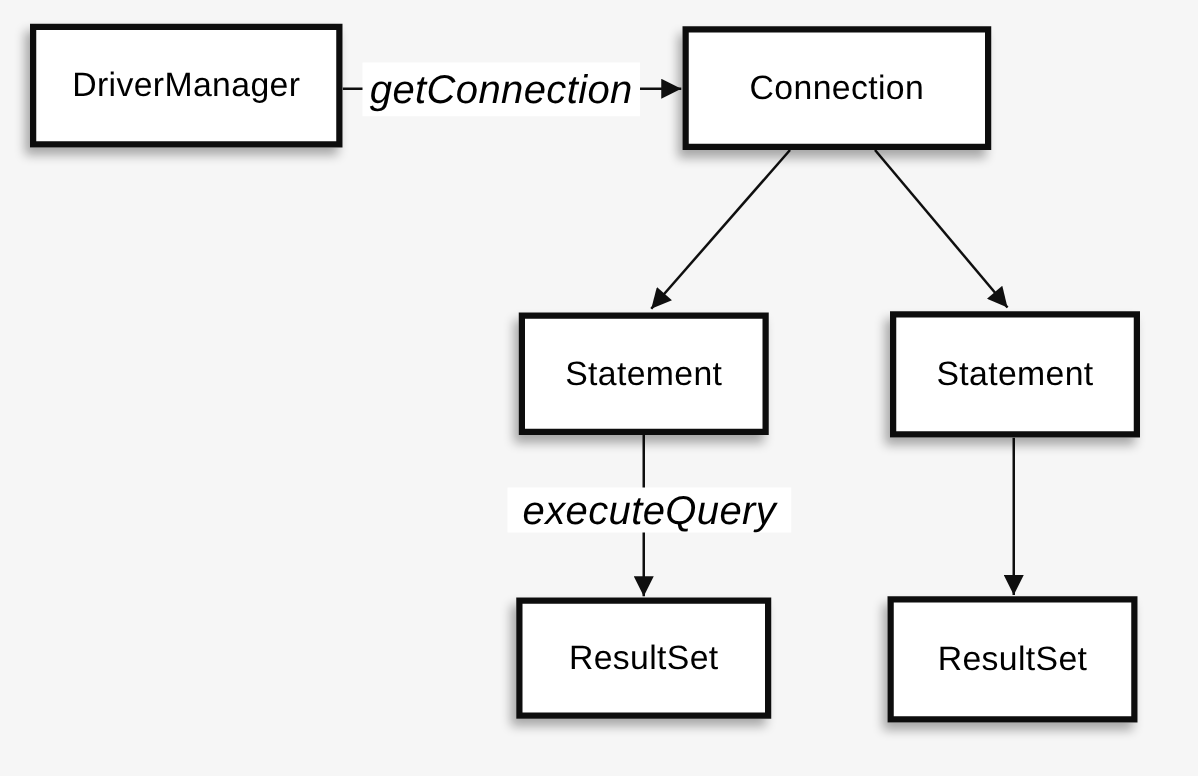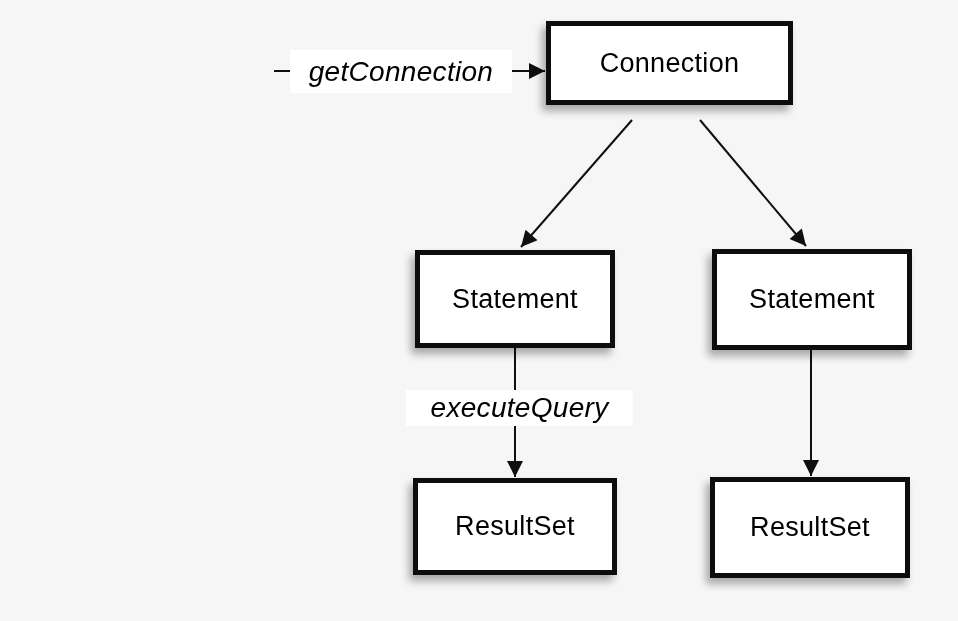--- a/index.html
+++ b/index.html
@@ -43,28 +43,28 @@
   }
   .edge-label {
     position: absolute;
     box-sizing: border-box;
     background: #ffffff;
     display: flex;
     align-items: center;
     justify-content: center;
     z-index: 2;
     color: #000000;
-    font-size: 28px;
+    font-size: 32px;
     font-style: italic;
     letter-spacing: 0.3px;
     white-space: nowrap;
   }
   
   .node-driver-manager  { left: 24px;  top: 19px;  width: 250px; height: 99px;  }
-  .node-connection      { left: 546px; top: 21px;  width: 247px; height: 84px;  }
+  .node-connection      { left: 546px; top: 21px;  width: 247px; height: 99px;  }
   .node-statement-left  { left: 415px; top: 250px; width: 200px; height: 98px;  }
   .node-statement-right { left: 712px; top: 249px; width: 200px; height: 101px; }
   .node-resultset-left  { left: 413px; top: 478px; width: 204px; height: 97px;  }
   .node-resultset-right { left: 710px; top: 477px; width: 200px; height: 101px; }
   
   .label-get-connection   { left: 290px; top: 50px;  width: 222px; height: 43px; }
   .label-create-statement { left: 459px; top: 154px; width: 249px; height: 42px; }
   .label-execute-query    { left: 406px; top: 390px; width: 227px; height: 36px; text-align: right; }
 </style>
 </head>
@@ -81,19 +81,20 @@
     <line class="edge-line" x1="274" y1="71" x2="545" y2="71" marker-end="url(#arrowhead)"></line>
     <line class="edge-line" x1="632" y1="120" x2="521" y2="247" marker-end="url(#arrowhead)"></line>
     <line class="edge-line" x1="700" y1="120" x2="806" y2="246" marker-end="url(#arrowhead)"></line>
     <line class="edge-line" x1="515" y1="348" x2="515" y2="477" marker-end="url(#arrowhead)"></line>
     <line class="edge-line" x1="811" y1="350" x2="811" y2="476" marker-end="url(#arrowhead)"></line>
   </svg>
 
   <div class="edge-label label-get-connection">getConnection</div>
   <div class="edge-label label-execute-query">executeQuery</div>
 
+  <div class="node node-driver-manager">DriverManager</div>
   <div class="node node-connection">Connection</div>
   <div class="node node-statement-left">Statement</div>
   <div class="node node-statement-right">Statement</div>
   <div class="node node-resultset-left">ResultSet</div>
   <div class="node node-resultset-right">ResultSet</div>
 
 </div>
 
 </body></html>

